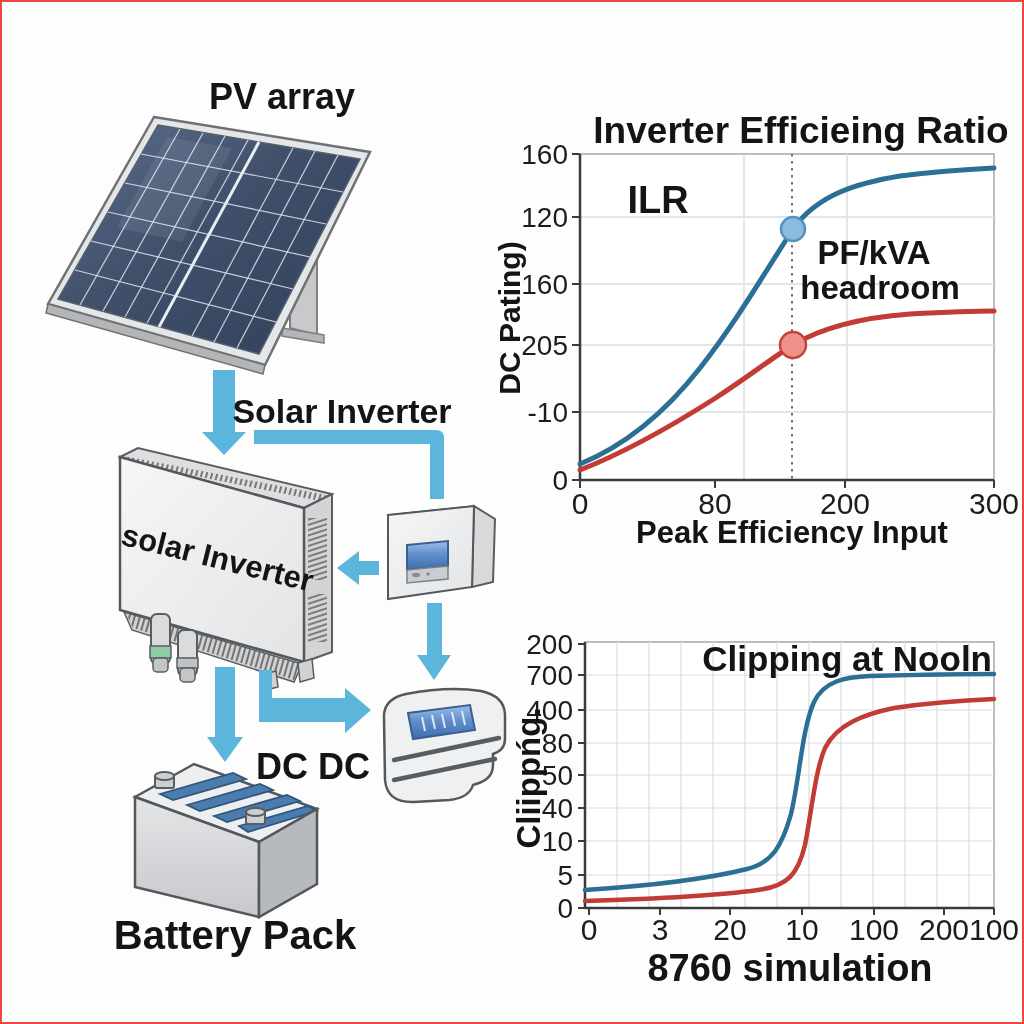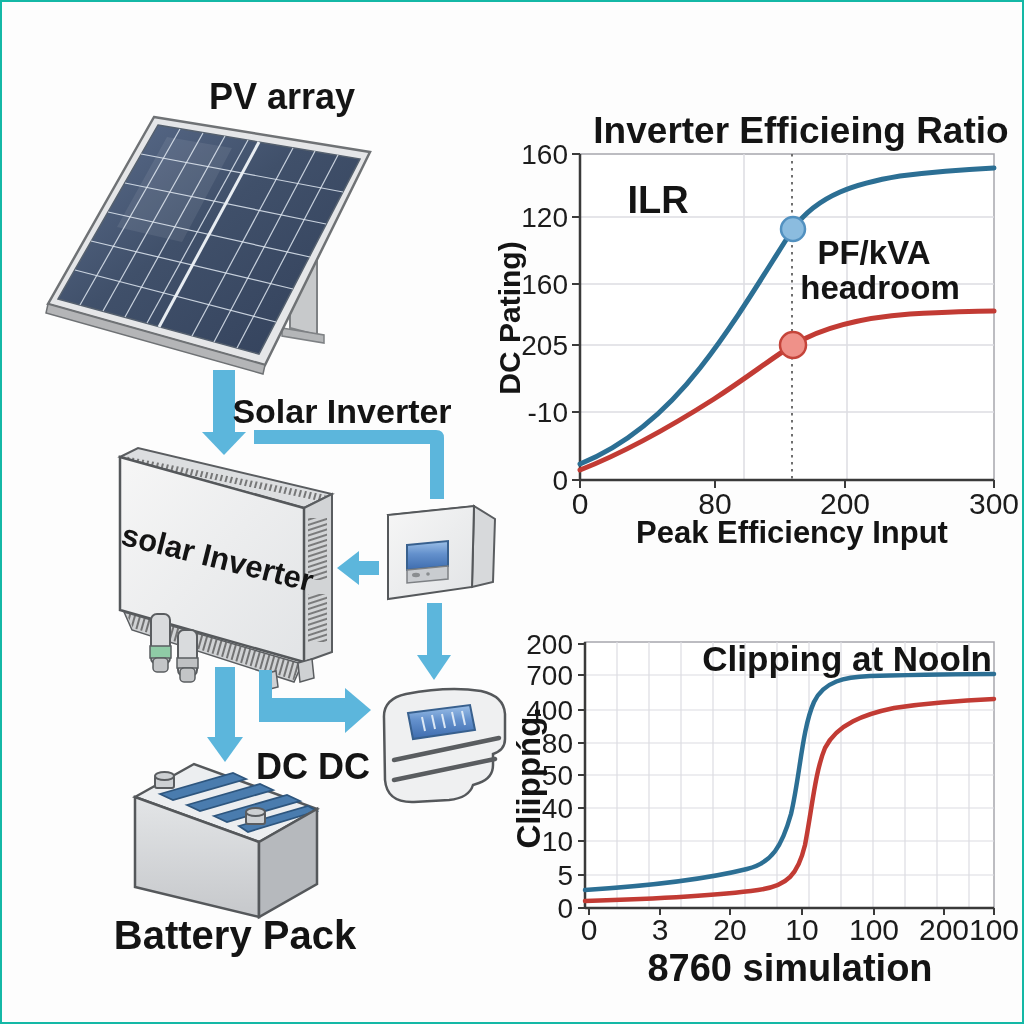--- a/index.html
+++ b/index.html
@@ -1,18 +1,18 @@
 <!DOCTYPE html>
 <html><head>
 <meta charset="utf-8">
 <style>
   html,body{margin:0;padding:0;background:#fff;}
   .stage{
     position:relative;width:1024px;height:1024px;background:#fdfdfd;
-    box-sizing:border-box;border:2px solid #14b8a6;overflow:hidden;
+    box-sizing:border-box;border:2px solid #ef4444;overflow:hidden;
     font-family:"Liberation Sans", sans-serif;
   }
   svg text{font-family:"Liberation Sans","DejaVu Sans",sans-serif;fill:#141414;}
   .lbl{font-weight:600;}
   .tick{font-weight:500;fill:#1c1c1c;}
   .axlbl{font-weight:600;}
   .ttl{font-weight:600;}
   .ann{font-weight:600;}
 </style>
 </head>

